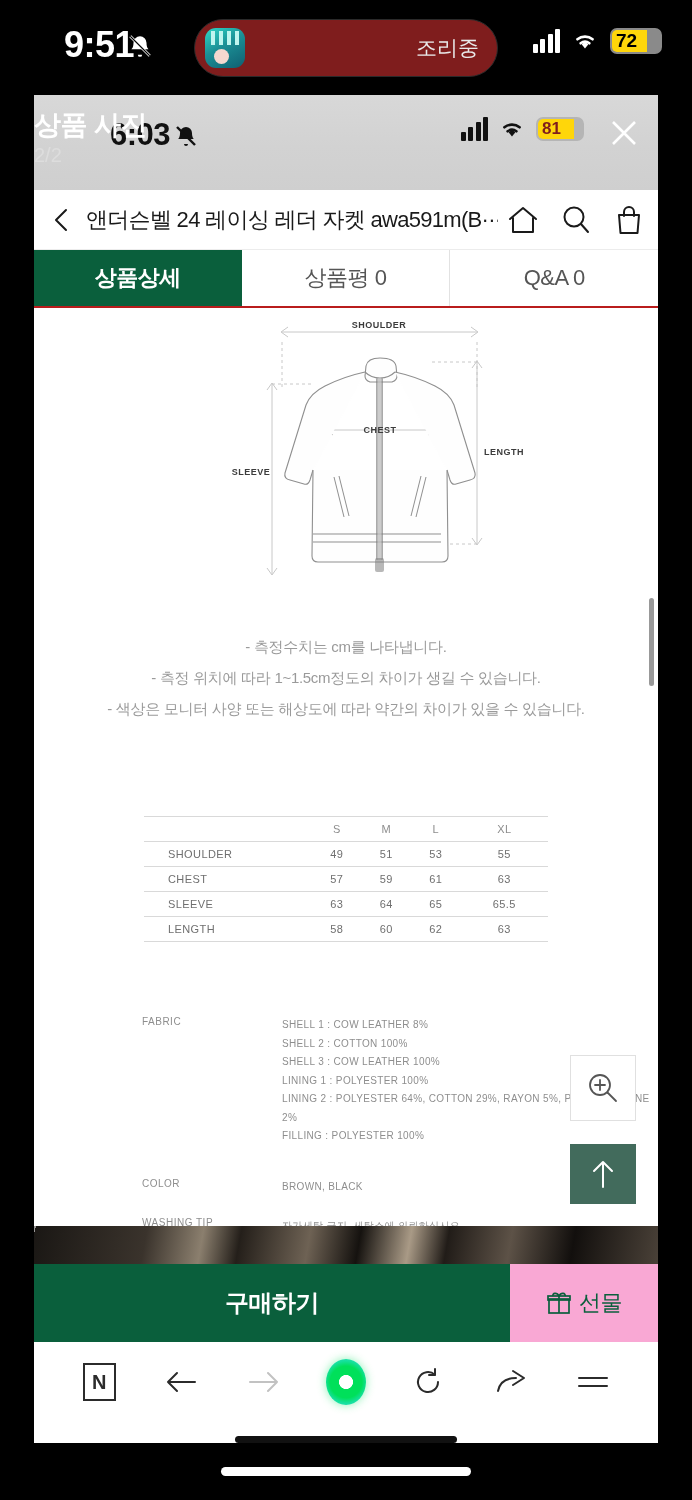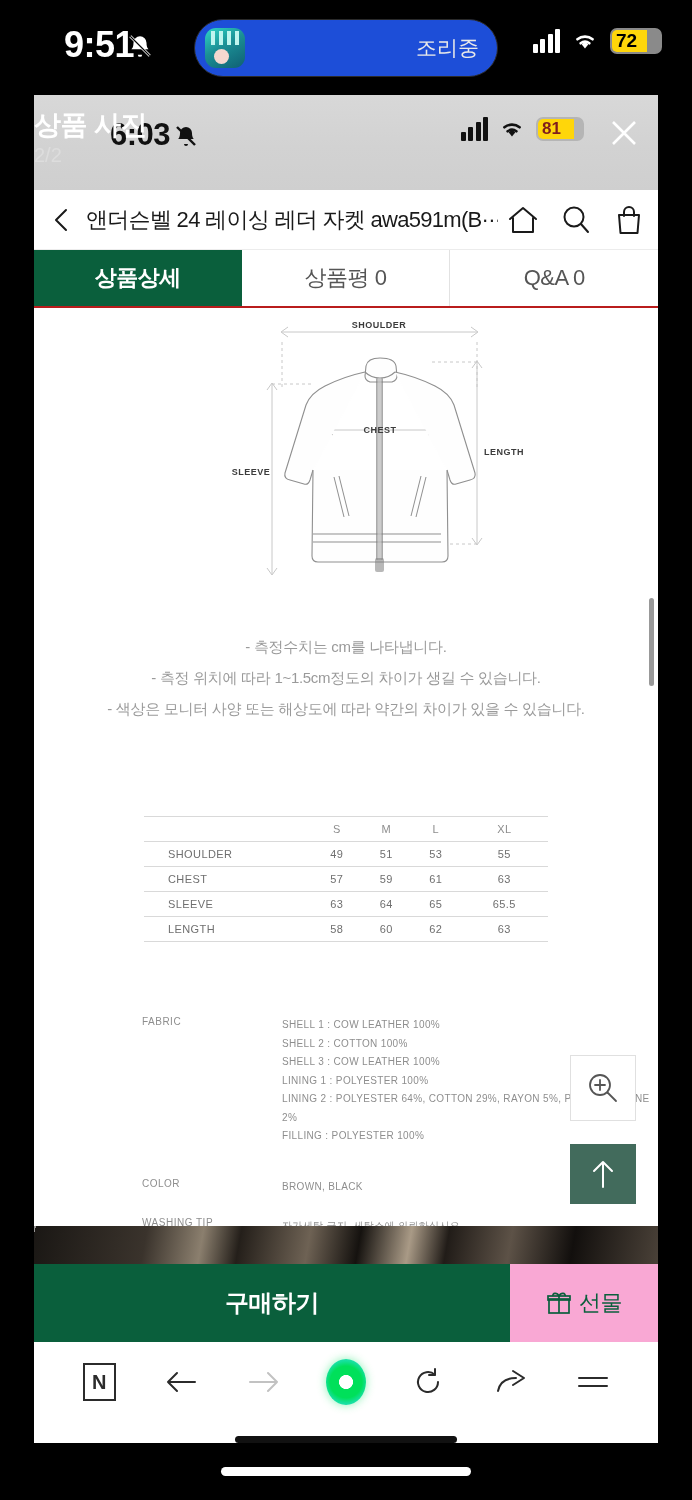--- a/index.html
+++ b/index.html
@@ -16,21 +16,21 @@
     position:absolute; top:0; left:0; width:692px; height:95px;
     display:flex; align-items:center; color:#fff;
   }
   .outer-time {
     position:absolute; left:64px; top:24px;
     font-size:36px; font-weight:700; letter-spacing:-0.5px; color:#fff;
   }
   .bell-mute { position:absolute; left:127px; top:33px; width:26px; height:26px; }
   .island {
     position:absolute; left:194px; top:19px; width:304px; height:58px;
-    background:#1d4ed8; border:1.5px solid #2a2a2a; border-radius:29px;
+    background:#7f1d1d; border:1.5px solid #2a2a2a; border-radius:29px;
     display:flex; align-items:center; justify-content:space-between;
     padding:0 18px 0 10px;
   }
   .island-icon {
     width:40px; height:40px; border-radius:11px;
     background:linear-gradient(150deg,#2fd8c8 0%,#1b8f95 45%,#0f5f72 100%);
     position:relative; overflow:hidden; flex:none;
   }
   .island-icon::before {
     content:""; position:absolute; top:3px; left:6px; width:28px; height:14px;
@@ -406,21 +406,21 @@
             <td>62</td>
             <td>63</td>
           </tr>
         </tbody>
       </table>
 
       <div class="specs">
         <div class="spec-row">
           <div class="spec-label">FABRIC</div>
           <div class="spec-val">
-            <div>SHELL 1 : COW LEATHER 100%</div>
+            <div>SHELL 1 : COW LEATHER 8%</div>
             <div>SHELL 2 : COTTON 100%</div>
             <div>SHELL 3 : COW LEATHER 100%</div>
             <div>LINING 1 : POLYESTER 100%</div>
             <div>LINING 2 : POLYESTER 64%, COTTON 29%, RAYON 5%, POLYURETHANE 2%</div>
             <div>FILLING : POLYESTER 100%</div>
           </div>
         </div>
         <div class="spec-row" style="margin-top:32px">
           <div class="spec-label">COLOR</div>
           <div class="spec-val">BROWN, BLACK</div>

